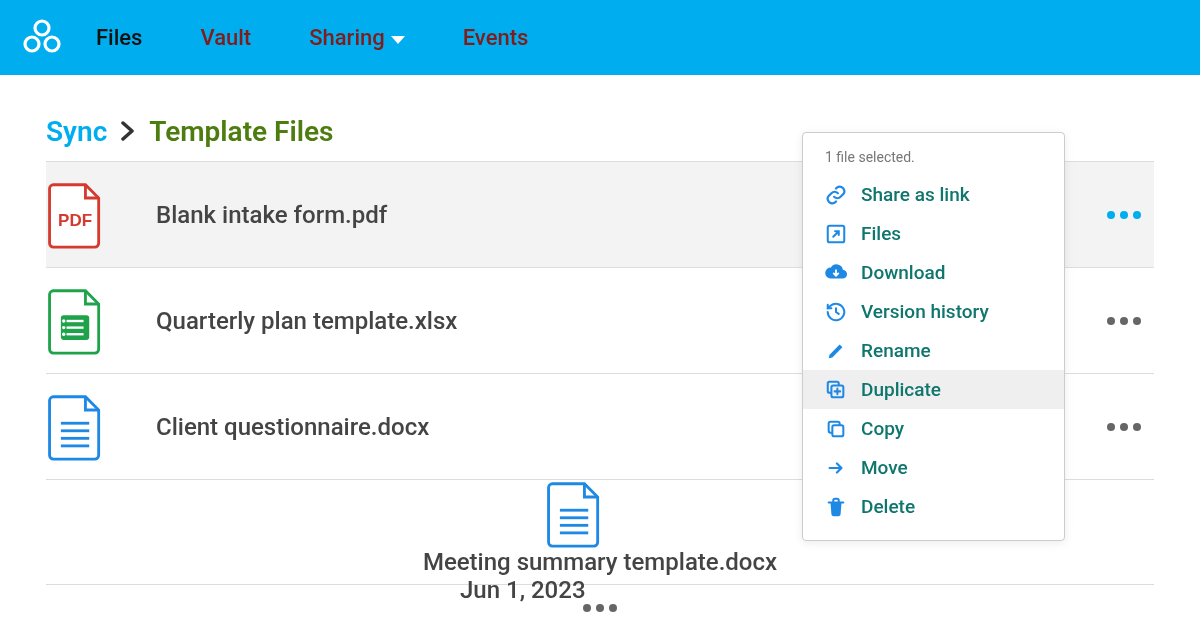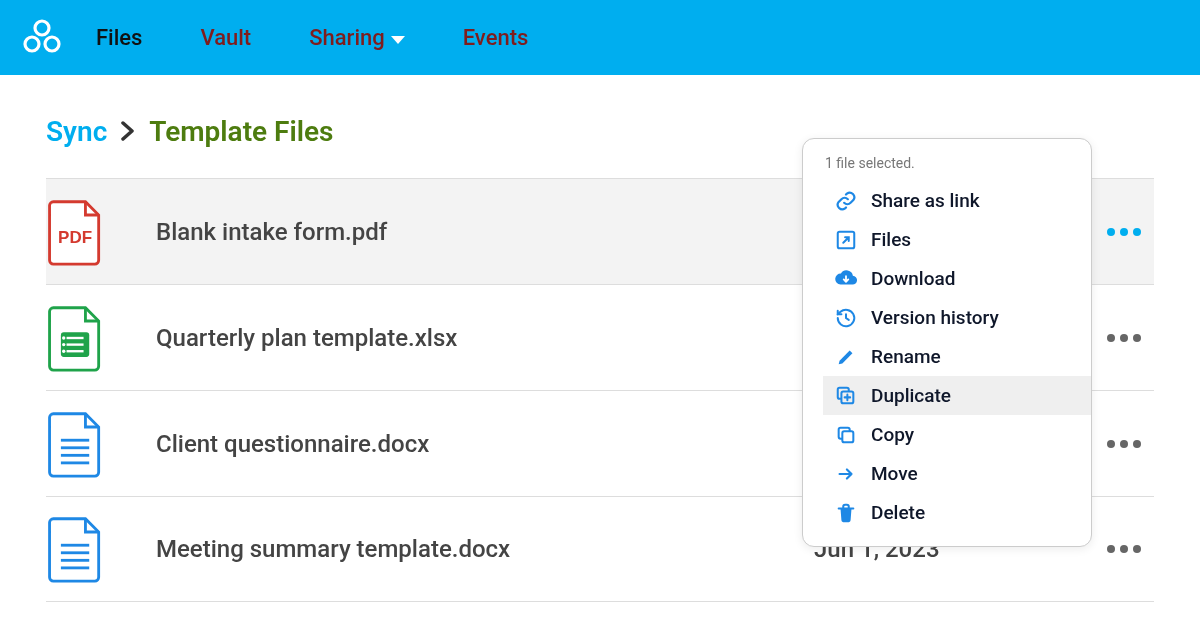--- a/index.html
+++ b/index.html
@@ -48,36 +48,36 @@
   }
 
   
   .content { padding: 40px 46px 0 46px; position: relative; }
   .breadcrumb {
     display: flex;
     align-items: center;
     gap: 14px;
     font-size: 28px;
     font-weight: 600;
-    margin-bottom: 30px;
+    margin-bottom: 13px;
   }
   .breadcrumb .root { color: #00aeef; cursor: pointer; }
   .breadcrumb .chev { color: #333; font-weight: 700; }
   .breadcrumb .current { color: #4d7c0f; }
 
   
   .file-list { }
   .file-row {
     display: flex;
     align-items: center;
     height: 106px;
     border-top: 1px solid #ddd;
     position: relative;
   }
-  .file-row:last-child { border-bottom: 1px solid #ddd; }
+  .file-row:last-child { border-bottom: 1px solid #ddd; flex-direction: column; }
   .file-row.selected { background: #f3f3f3; }
   .file-icon {
     width: 60px;
     height: 68px;
     margin-right: 50px;
     flex-shrink: 0;
   }
   .file-name {
     flex: 1;
     font-size: 24px;
@@ -104,45 +104,44 @@
   .dots span {
     width: 8px; height: 8px;
     border-radius: 50%;
     background: #666;
   }
   .file-row.selected .dots span { background: #00aeef; width: 8px; height: 8px; }
 
   
   .context-menu {
     position: absolute;
-    top: 138px;
+    top: 132px;
     left: 802px;
-    width: 290px;
+    width: 263px;
     background: #fff;
     border: 1px solid #ccc;
-    border-radius: 12px;
+    border-radius: 4px;
     box-shadow: 0 2px 10px rgba(0,0,0,0.08);
     padding: 14px 0 14px 0;
     z-index: 10;
   }
   .context-menu .status {
     font-size: 14px;
     color: #777;
     padding: 2px 22px 10px 22px;
   }
   .context-menu .menu-item {
     display: flex;
     align-items: center;
     gap: 14px;
-    padding: 8px 12px;
+    padding: 8px 22px;
     font-size: 19px;
-    color: #0f172a;
+    color: #0f766e;
     cursor: pointer;
     font-weight: 500;
-    margin-left: 20px;
   }
   .context-menu .menu-item.highlight { background: #efefef; }
   .context-menu .menu-item .mi-icon {
     width: 22px;
     height: 22px;
     display: flex;
     align-items: center;
     justify-content: center;
     flex-shrink: 0;
   }

